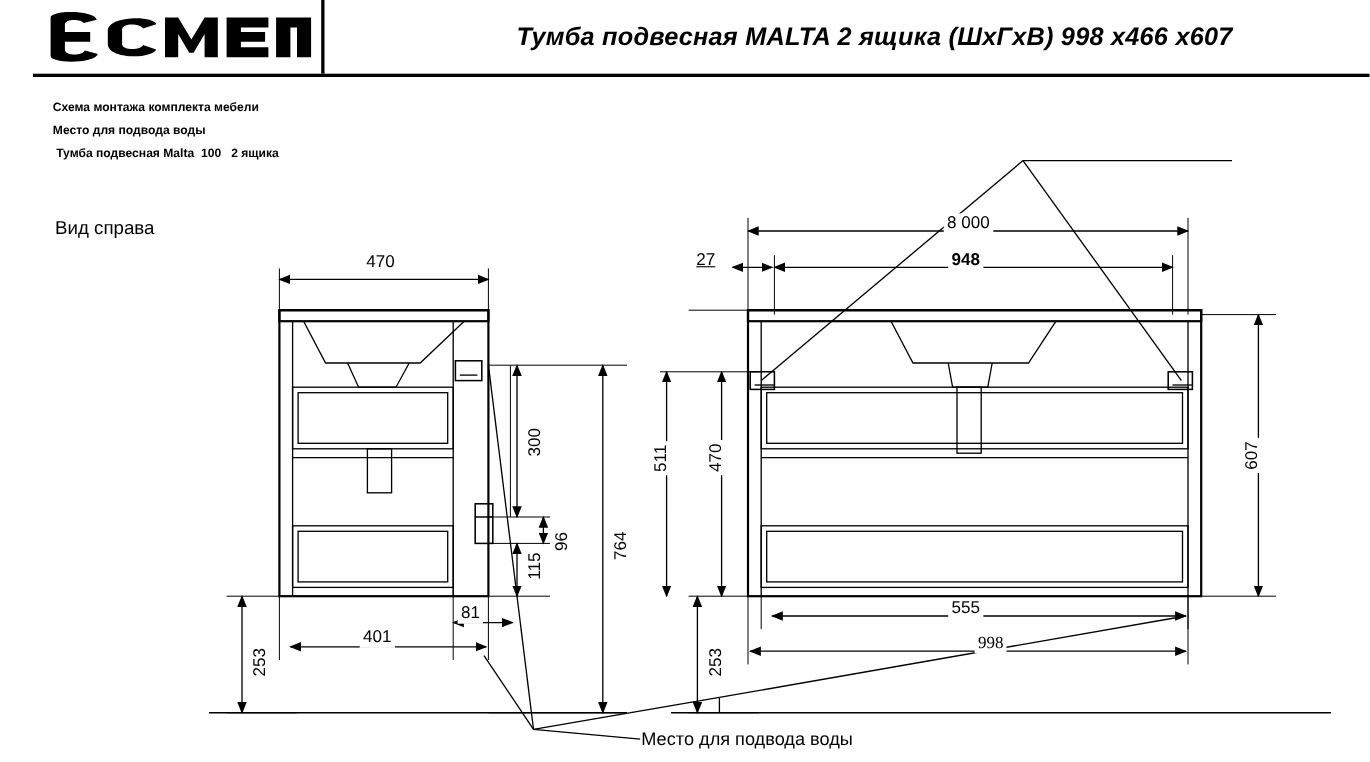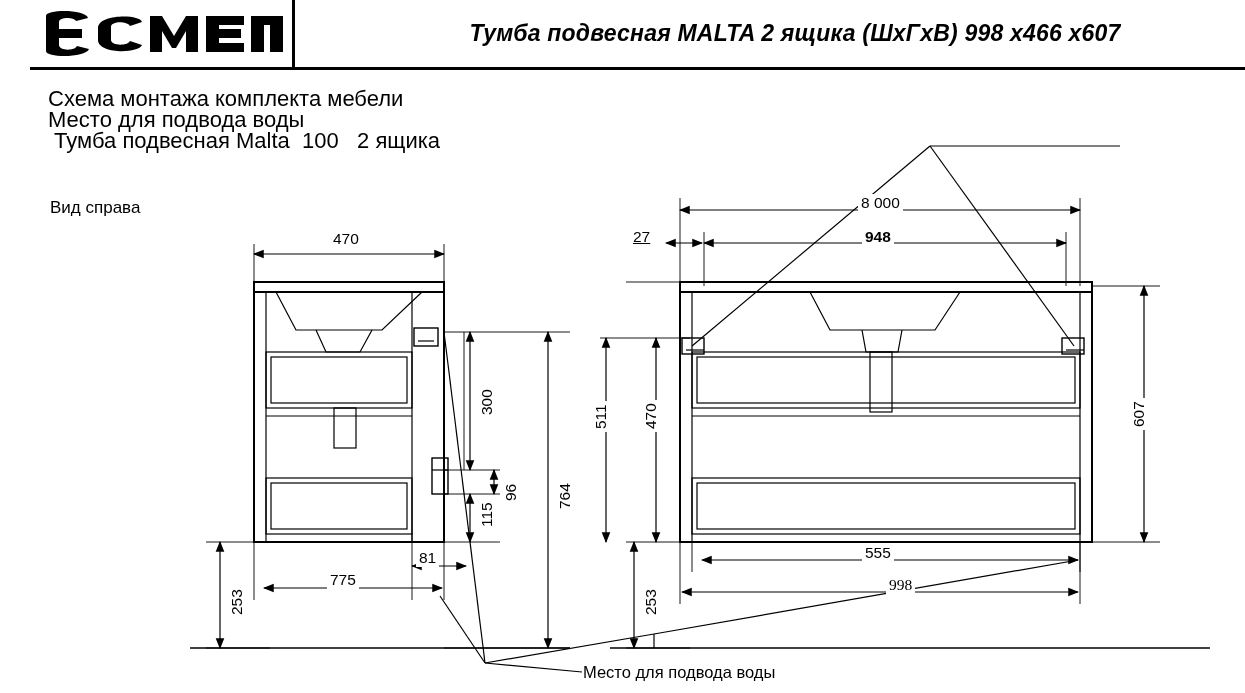--- a/index.html
+++ b/index.html
@@ -39,23 +39,24 @@
     width: 930px;
     font-size: 23px;
     font-style: italic;
     font-weight: bold;
     text-align: center;
     letter-spacing: 0.2px;
   }
 
   
   .note {
-    font-size: 22px;
+    font-size: 11px;
     white-space: pre;
     line-height: 21px;
+    font-weight: bold;
   }
   #note-block { left: 18px; top: 88px; }
   #view-right { left: 20px; top: 198px; font-size: 17px; }
   #label-wall-mounts { left: 905px; top: 113px; font-size: 16.5px; }
   #label-water-bottom { left: 553px; top: 663px; font-size: 16.5px; }
 
   .dimtext {
     position: absolute;
     font-size: 15.5px;
     background: #fff;
@@ -245,21 +246,21 @@
       <line x1="455" y1="663" x2="624" y2="634"></line>
     </g>
   </svg>
 
   <div class="dimtext" style="left:300px; top:230px;">470</div>
   <div class="dimtext vert" style="left:448px; top:418px;">300</div>
   <div class="dimtext vert" style="left:472px; top:504px;">96</div>
   <div class="dimtext vert" style="left:448px; top:530px;">115</div>
   <div class="dimtext vert" style="left:526px; top:512px;">764</div>
   <div class="dimtext vert" style="left:198px; top:618px;">253</div>
-  <div class="dimtext" style="left:297px; top:571px;">775</div>
+  <div class="dimtext" style="left:297px; top:571px;">401</div>
   <div class="dimtext" style="left:386px; top:549px;">81</div>
 
   <div class="dimtext" style="left:828px; top:194px;">8 000</div>
   <div class="dimtext" style="left:832px; top:228px;font-weight:bold;">948</div>
   <div class="dimtext" style="left:600px; top:228px;text-decoration:underline;">27</div>
   <div class="dimtext vert" style="left:562px; top:432px;">511</div>
   <div class="dimtext vert" style="left:612px; top:432px;">470</div>
   <div class="dimtext vert" style="left:1100px; top:430px;">607</div>
   <div class="dimtext vert" style="left:612px; top:618px;">253</div>
   <div class="dimtext" style="left:832px; top:544px;">555</div>

